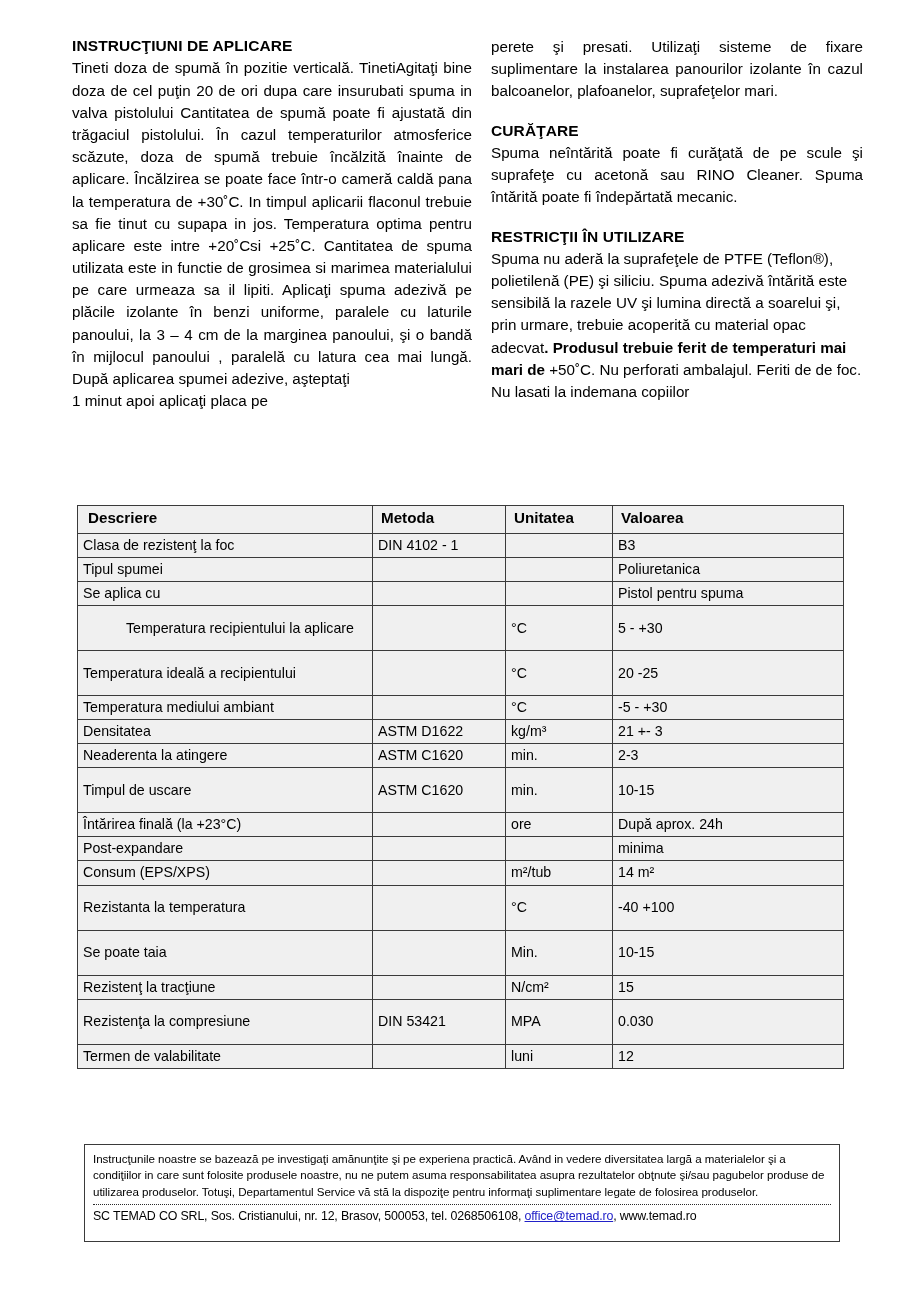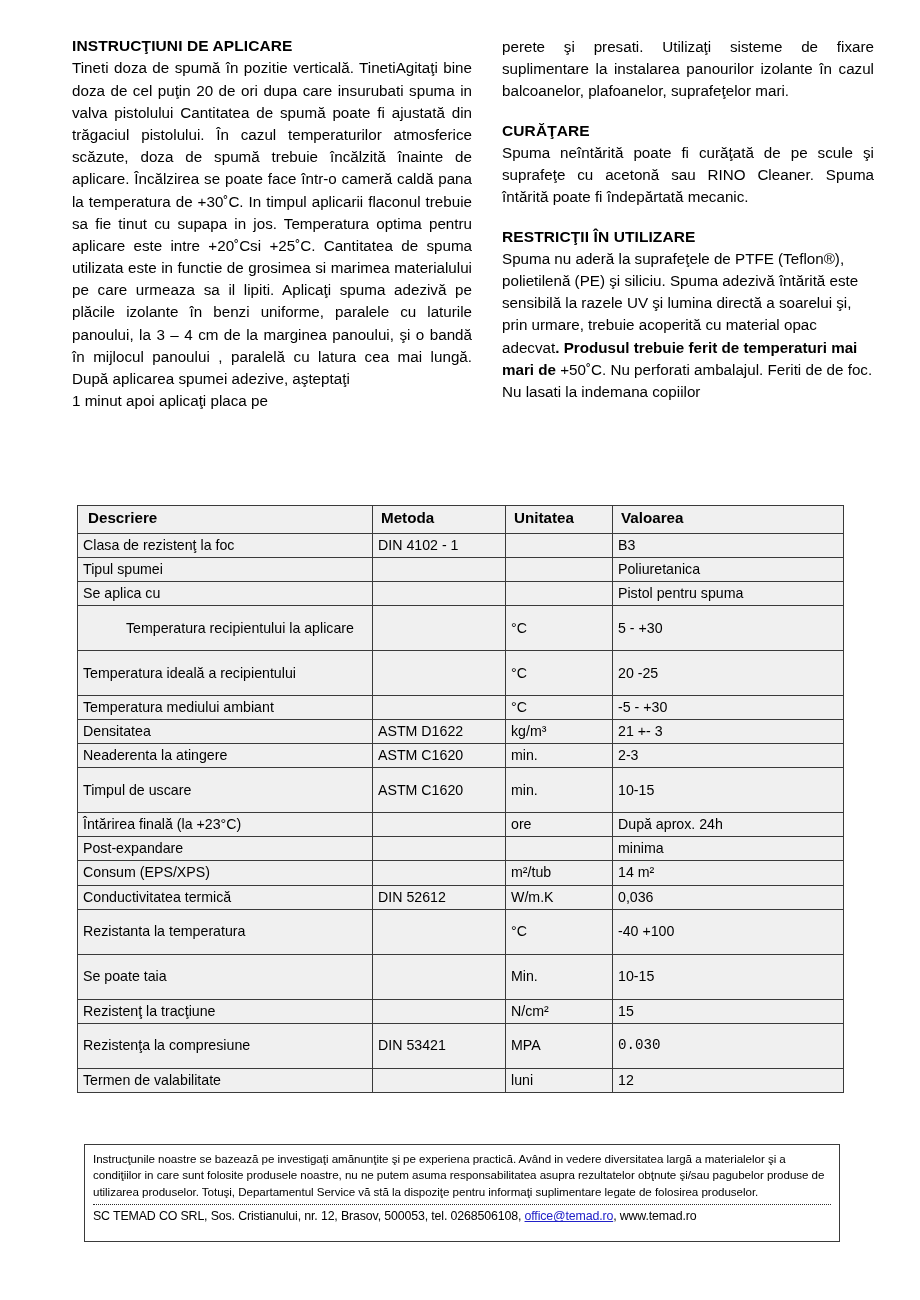--- a/index.html
+++ b/index.html
@@ -21,21 +21,21 @@
     inset: 0;
   }
 
   
   .columns {
     position: absolute;
     left: 0;
     top: 36px;
     width: 920px;
     display: flex;
-    gap: 16px;
+    gap: 5px;
   }
   .col-left  { width: 400px; margin-left: 72px; }
   .col-right { width: 372px; margin-left: 14px; }
 
   h2.sec-title {
     font-size: 15.5px;
     font-weight: bold;
     margin: 0 0 2px 0;
     letter-spacing: 0.1px;
     line-height: 1.25;
@@ -246,26 +246,20 @@
           <td></td>
           <td></td>
           <td>minima</td>
         </tr>
         <tr>
           <td>Consum (EPS/XPS)</td>
           <td></td>
           <td>m²/tub</td>
           <td>14 m²</td>
         </tr>
-        <tr>
-          <td>Conductivitatea  termică</td>
-          <td>DIN 52612</td>
-          <td>W/m.K</td>
-          <td>0,036</td>
-        </tr>
         <tr class="tall">
           <td class="topal" style="height: 38px;">Rezistanta la temperatura</td>
           <td class="mid" style="height: 38px;"></td>
           <td class="mid" style="height: 38px;">°C</td>
           <td class="mid" style="height: 38px;">-40 +100</td>
         </tr>
         <tr class="tall">
           <td class="topal" style="height: 38px;">Se poate taia</td>
           <td class="mid" style="height: 38px;"></td>
           <td class="mid" style="height: 38px;">Min.</td>
@@ -274,21 +268,21 @@
         <tr>
           <td>Rezistenţ la tracţiune</td>
           <td></td>
           <td>N/cm²</td>
           <td>15</td>
         </tr>
         <tr class="tall">
           <td class="topal" style="height: 38px;">Rezistenţa la compresiune</td>
           <td class="mid" style="height: 38px; margin-left: 28px;">DIN 53421</td>
           <td class="mid" style="height: 38px;">MPA</td>
-          <td class="mid" style="height: 38px; font-family: Liberation Mono, monospace;">0.030</td>
+          <td class="mid" style="height: 38px;">0.030</td>
         </tr>
         <tr>
           <td>Termen de valabilitate</td>
           <td></td>
           <td>luni</td>
           <td>12</td>
         </tr>
       </tbody>
   </table>
 

